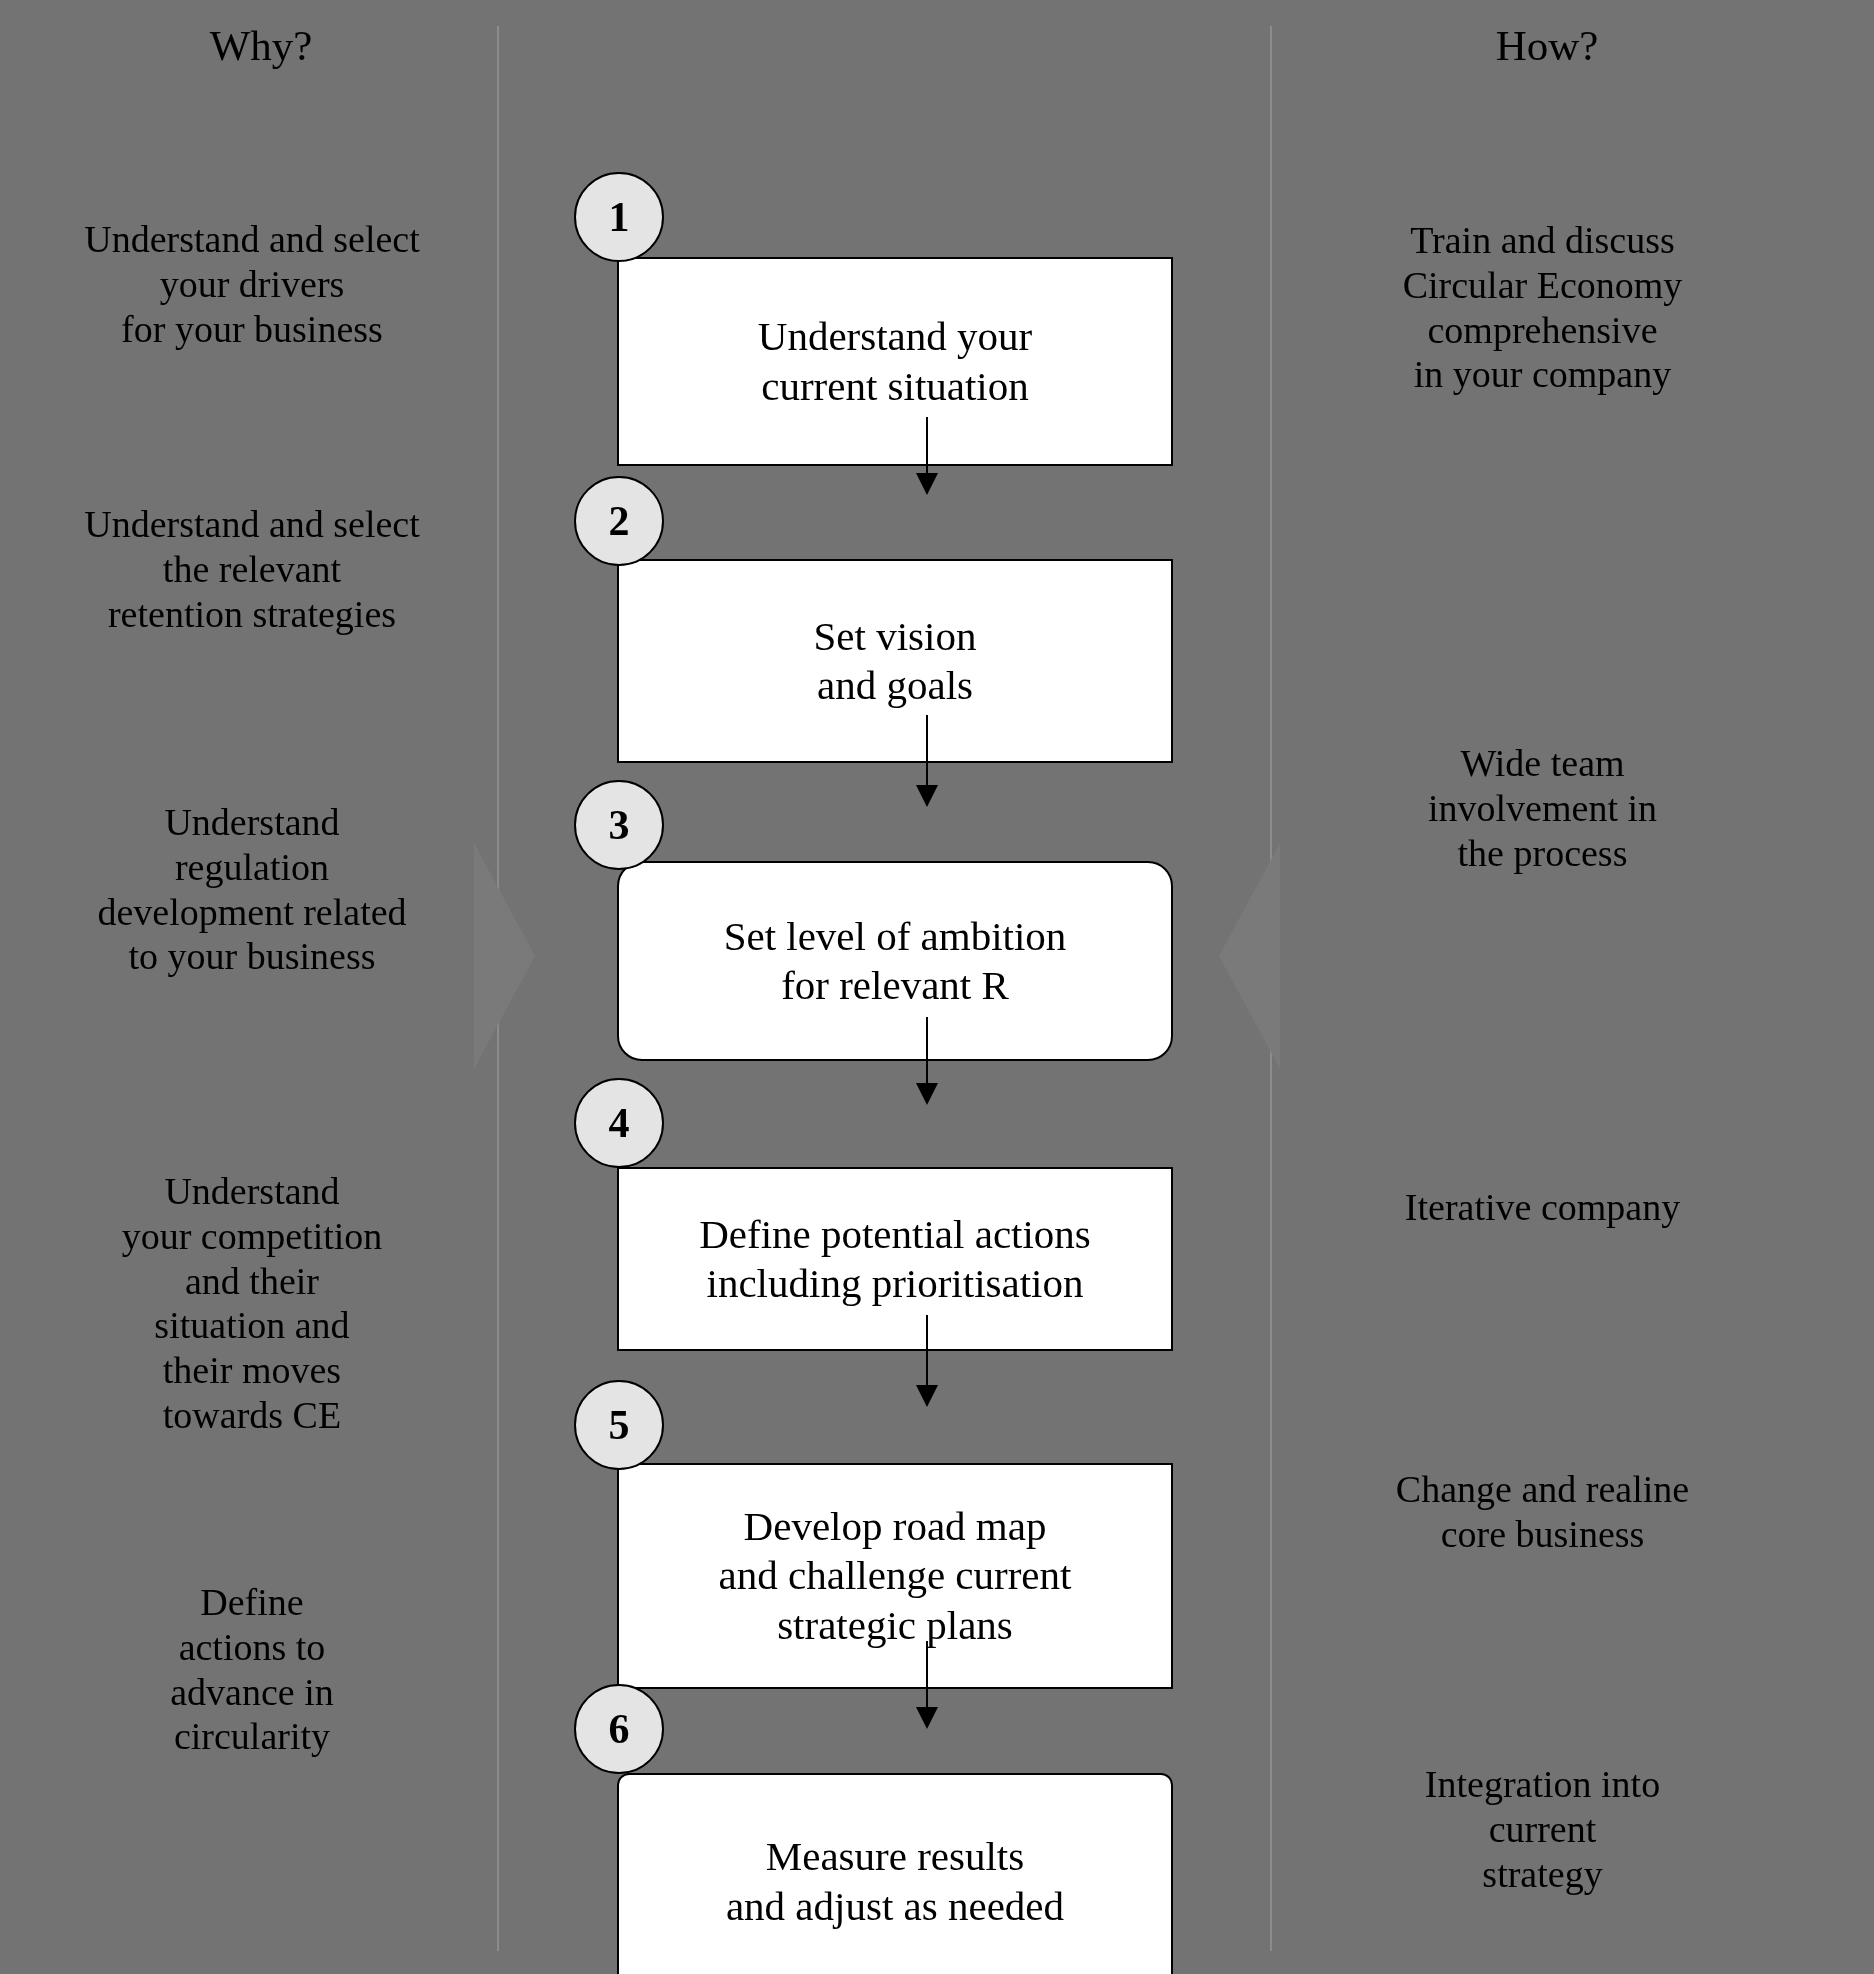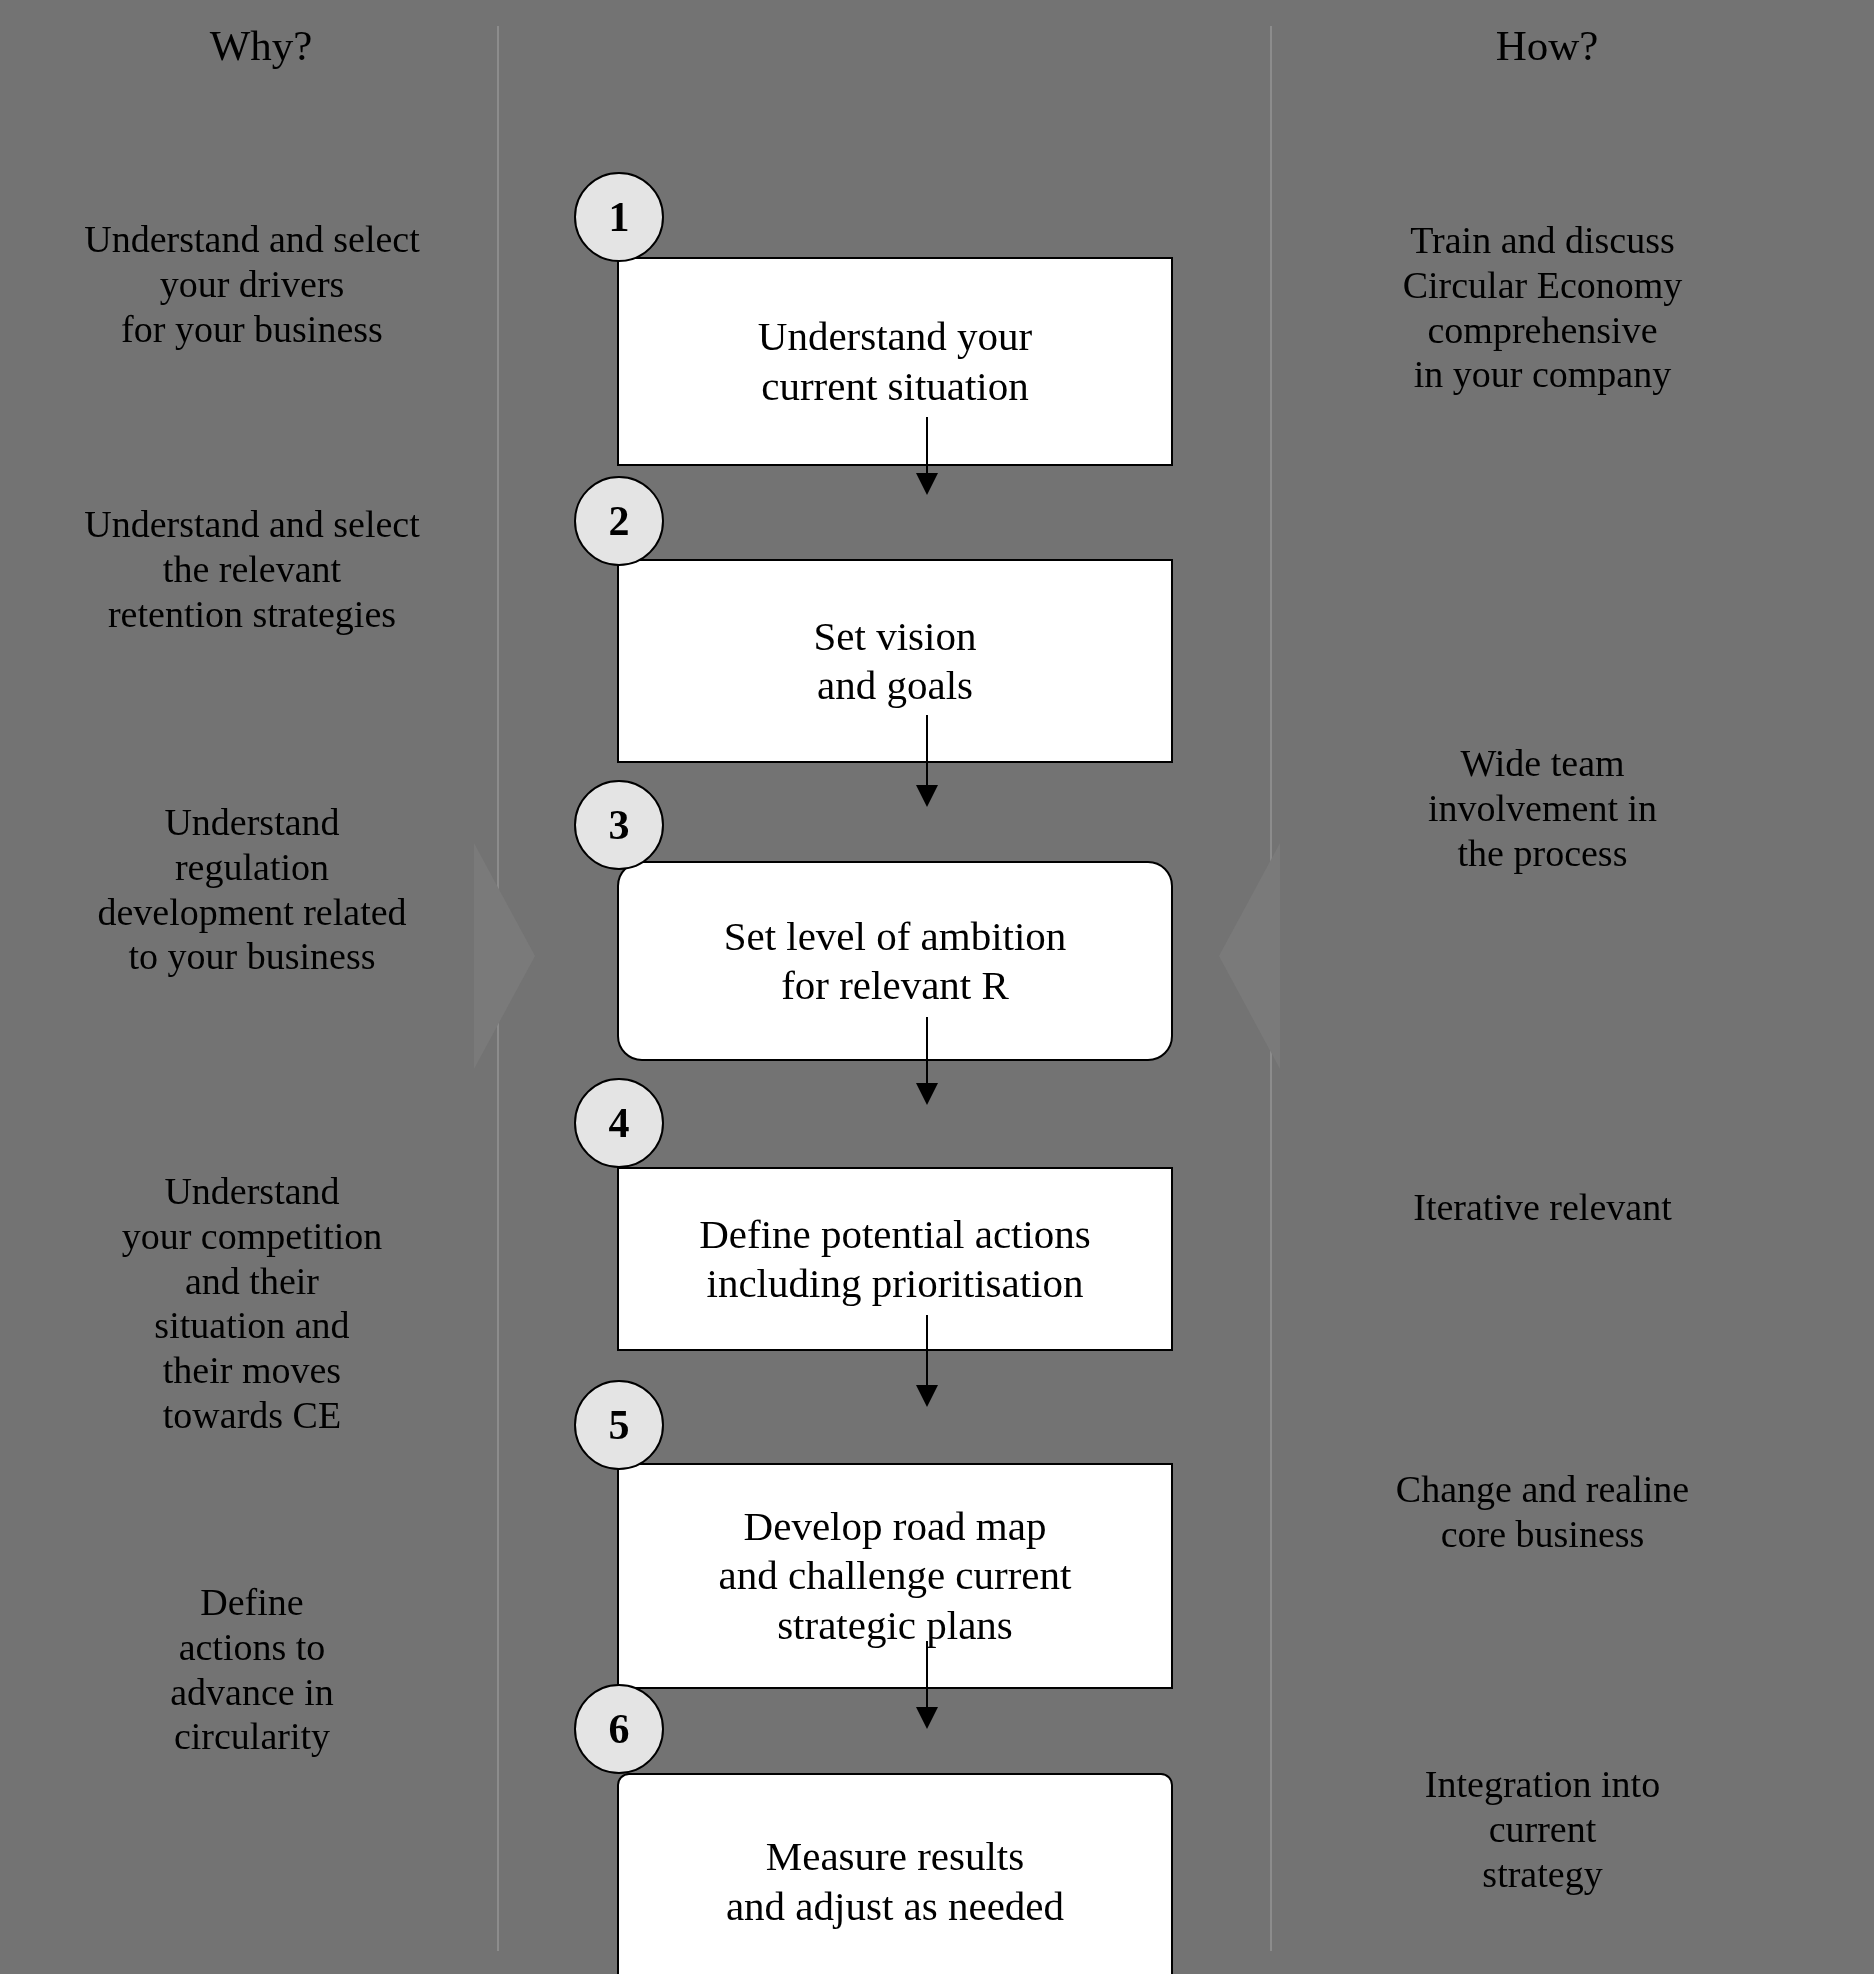--- a/index.html
+++ b/index.html
@@ -140,21 +140,21 @@
   <div class="col-heading" id="heading-how">How?</div>
 
   <div class="side-text why-text" style="top:217px;">Understand and select<br>your drivers<br>for your business</div>
   <div class="side-text why-text" style="top:502px;">Understand and select<br>the relevant<br>retention strategies</div>
   <div class="side-text why-text" style="top:800px;">Understand<br>regulation<br>development related<br>to your business</div>
   <div class="side-text why-text" style="top:1169px;">Understand<br>your competition<br>and their<br>situation and<br>their moves<br>towards CE</div>
   <div class="side-text why-text" style="top:1580px;">Define<br>actions to<br>advance in<br>circularity</div>
 
   <div class="side-text how-text" style="top:198px;">Train and discuss<br>Circular Economy<br>comprehensive<br>in your company</div>
   <div class="side-text how-text" style="top:721px;">Wide team<br>involvement in<br>the process</div>
-  <div class="side-text how-text" style="top:1165px;">Iterative relevant</div>
+  <div class="side-text how-text" style="top:1165px;">Iterative company</div>
   <div class="side-text how-text" style="top:1447px;">Change and realine<br>core business</div>
   <div class="side-text how-text" style="top:1742px;">Integration into<br>current<br>strategy</div>
 
   <div class="big-arrow" id="big-arrow-left"></div>
   <div class="big-arrow" id="big-arrow-right"></div>
 
   <div class="flow-box" style="top:209px; height:209px;">
     <span class="box-label">Understand your<br>current situation</span>
   </div>
   <div class="step-circle" style="left:574px; top:172px;">1</div>

